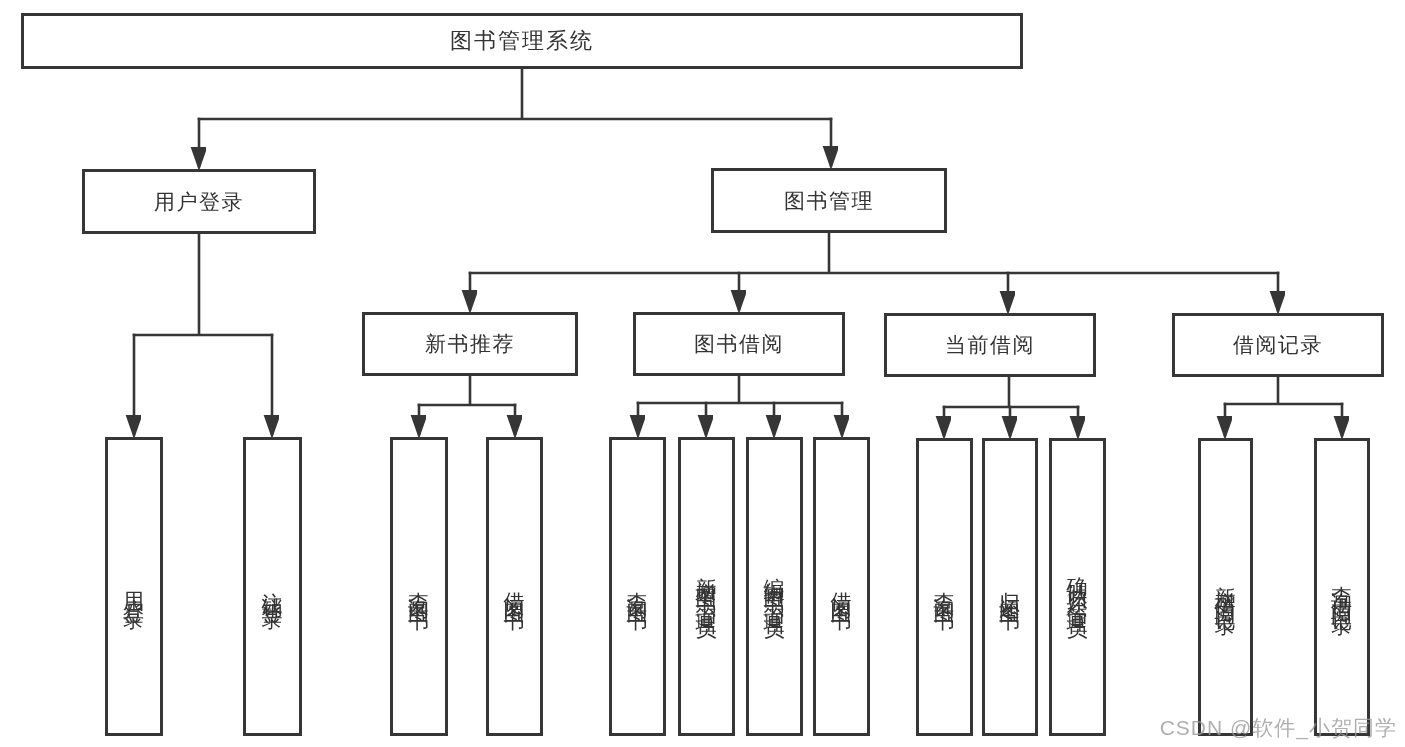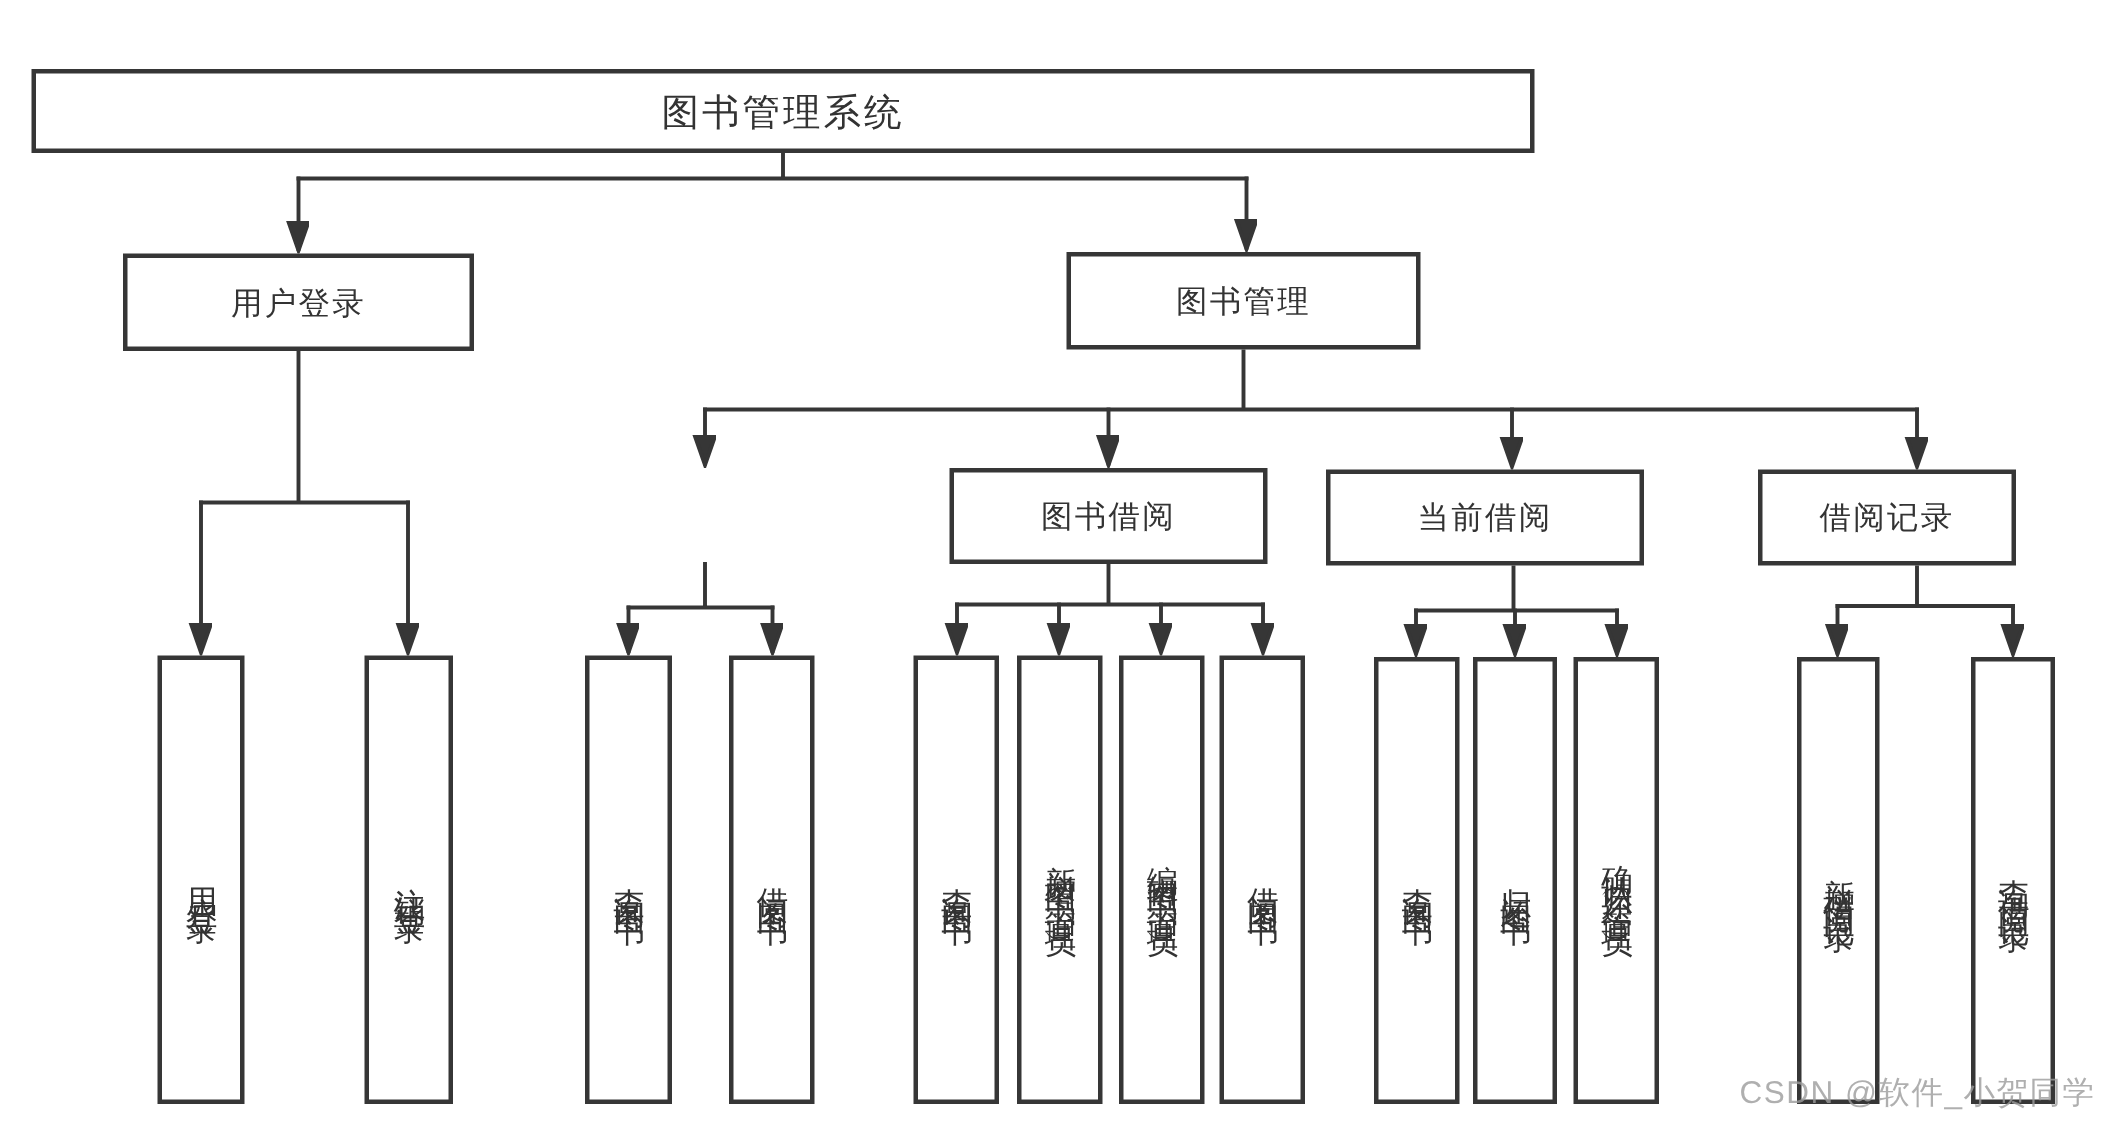--- a/index.html
+++ b/index.html
@@ -23,21 +23,21 @@
     position:absolute;
     box-sizing:border-box;
     background:#fff;
     border:3px solid var(--line,#363636);
     display:flex;
     align-items:center;
     justify-content:center;
     text-align:center;
   }
   .node.h{font-size:21px;letter-spacing:1.5px;}
-  .node.root{font-size:25px;letter-spacing:2px;margin-top:33px;}
+  .node.root{font-size:22px;letter-spacing:2px;}
   .node.v{
     writing-mode:vertical-rl;
     font-size:21px;
     letter-spacing:6px;
     line-height:1;
   }
   .watermark{
     position:absolute;
     right:8px;bottom:5px;
     font-size:21px;
@@ -98,27 +98,30 @@
     <span>图书管理系统</span>
   </div>
 
   <div class="node h" style="left:82px;top:169px;width:234px;height:65px">
     <span>用户登录</span>
   </div>
   <div class="node h" style="left:711px;top:168px;width:236px;height:65px">
     <span>图书管理</span>
   </div>
 
+  <div class="node h" style="left:362px;top:312px;width:216px;height:64px">
+    <span>新书推荐</span>
+  </div>
   <div class="node h" style="left:633px;top:312px;width:212px;height:64px">
     <span>图书借阅</span>
   </div>
   <div class="node h" style="left:884px;top:313px;width:212px;height:64px">
     <span>当前借阅</span>
   </div>
-  <div class="node h" style="left:1172px;top:313px;width:172px;height:64px">
+  <div class="node h" style="left:1172px;top:313px;width:212px;height:64px">
     <span>借阅记录</span>
   </div>
 
   <div class="node v" style="left:105px;top:437px;width:58px;height:299px">
     <span>用户登录</span>
   </div>
   <div class="node v" style="left:243px;top:437px;width:59px;height:299px">
     <span>注销登录</span>
   </div>
 

